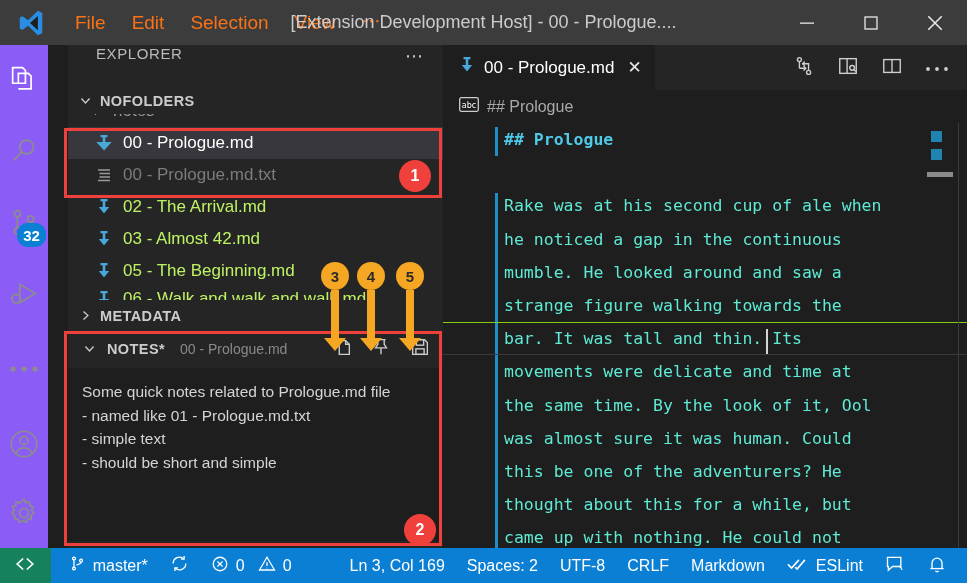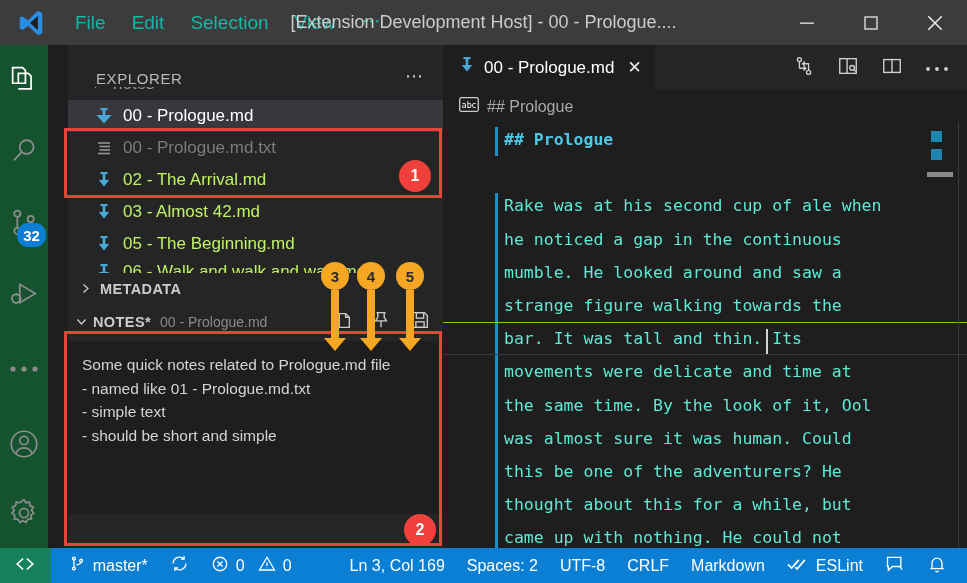--- a/index.html
+++ b/index.html
@@ -13,36 +13,36 @@
   #app { position: relative; width: 967px; height: 583px; }
 
   
   .titlebar {
     position: absolute; left: 0; top: 0; width: 967px; height: 45px;
     background: #3c3c3c; display: flex; align-items: center;
   }
   .vs-logo { width: 62px; height: 45px; display: flex; align-items: center; justify-content: center; }
   .menu { display: flex; align-items: center; gap: 0; }
   .menu-item {
-    color: #14b8a6; font-size: 19px; padding: 4px 13px; line-height: 1;
+    color: #f97316; font-size: 19px; padding: 4px 13px; line-height: 1;
     white-space: nowrap;
   }
   .menu-item.dots { font-size: 19px; letter-spacing: 2px; padding-top: 0; }
   .win-title {
     position: absolute; left: 0; right: 0; top: 0; height: 45px;
     display: flex; align-items: center; justify-content: center;
     color: #cccccc; font-size: 18px; pointer-events: none;
   }
   .win-btns { position: absolute; right: 0; top: 0; height: 45px; display: flex; }
   .win-btn { width: 64px; height: 45px; display: flex; align-items: center; justify-content: center; color: #e8e8e8; }
 
   
   .activitybar {
     position: absolute; left: 0; top: 45px; width: 48px; height: 503px;
-    background: #14532d; display: flex; flex-direction: column; align-items: center;
+    background: #8b5cf6; display: flex; flex-direction: column; align-items: center;
   }
   .act-item {
     width: 68px; height: 72px; display: flex; align-items: center; justify-content: center;
     position: relative; color: #8d8d8d;
   }
   .act-item.active { color: #ffffff; }
   .act-item.active::before {
     content: ""; position: absolute; left: 0; top: 0; bottom: 0; width: 3px; background: #ffffff;
   }
   .act-spacer { flex: 1; }
@@ -52,21 +52,21 @@
     min-width: 29px; height: 24px; font-size: 15px; font-weight: 700;
     display: flex; align-items: center; justify-content: center; padding: 0 5px;
   }
 
   
   .sidebar {
     position: absolute; left: 68px; top: 45px; width: 375px; height: 503px;
     background: #252526; overflow: hidden;
   }
   .sb-title {
-    height: 42px; display: flex; align-items: flex-end; justify-content: space-between;
+    height: 42px; display: flex; align-items: flex-start; justify-content: space-between;
     padding: 0 18px 0 28px; color: #bbbbbb; font-size: 15px; letter-spacing: 0.6px; gap: 12px;
   }
   .sb-title .dots { font-size: 18px; letter-spacing: 2px; color: #cccccc; }
   .tree-section-head {
     height: 27px; display: flex; align-items: center; gap: 6px;
     padding-left: 8px; color: #cccccc; font-size: 14.5px; font-weight: 700; letter-spacing: 0.4px;
   }
   .chev { width: 18px; display: inline-flex; align-items: center; justify-content: center; color: #cccccc; }
   .tree-row {
     height: 32px; display: flex; align-items: center; gap: 9px;
@@ -75,22 +75,22 @@
   .tree-row .ficon { width: 20px; display: inline-flex; justify-content: center; align-items: center; }
   .tree-row.selected { background: #37373d; color: #ffffff; }
   .tree-row.dimmed { color: #7c7c7c; }
 
   .clip-row { position: relative; height: 13px; overflow: hidden; }
   .clip-row .tree-row { position: absolute; top: -19px; left: 0; right: 0; }
   .clip-row.bottomclip .tree-row { top: -4px; }
 
   
   .notes-head {
-    height: 39px; display: flex; align-items: center; gap: 3px;
-    padding-left: 4px; padding-right: 12px; color: #cccccc;
+    height: 39px; display: flex; align-items: center; gap: 9px;
+    padding-left: 12px; padding-right: 12px; color: #cccccc;
   }
   .notes-head .nh-title { font-size: 14.5px; font-weight: 700; letter-spacing: 0.4px; }
   .notes-head .nh-sub { font-size: 14px; color: #8a8a8a; margin-left: 6px; font-weight: 400; }
   .notes-actions { margin-left: auto; display: flex; align-items: center; gap: 17px; color: #cccccc; }
   .notes-body {
     padding: 12px 14px; color: #d4d4d4; font-size: 15.5px; line-height: 1.52;
     height: 173px; background: #1e1e1e;
   }
 
   
@@ -257,20 +257,28 @@
       </span>
     </div>
   </div>
 
   <div class="sidebar">
     <div class="sb-title">
       <span>EXPLORER</span>
       <span class="dots">⋯</span>
     </div>
 
+    <div class="tree-section-head">
+      <span class="chev">
+        <svg width="13" height="13" viewBox="0 0 16 16" fill="none" stroke="currentColor" stroke-width="1.6">
+            <path d="M3 5.5 8 11 13 5.5"></path>
+          </svg>
+      </span>
+      <span>NOFOLDERS</span>
+    </div>
 
     <div class="clip-row">
       <div class="tree-row" style="padding-left:18px; color:#9a9a9a;">
         <span class="chev">
           <svg width="13" height="13" viewBox="0 0 16 16" fill="none" stroke="currentColor" stroke-width="1.6">
               <path d="M3 5.5 8 11 13 5.5"></path>
             </svg>
         </span>
         <span>notes</span>
       </div>

